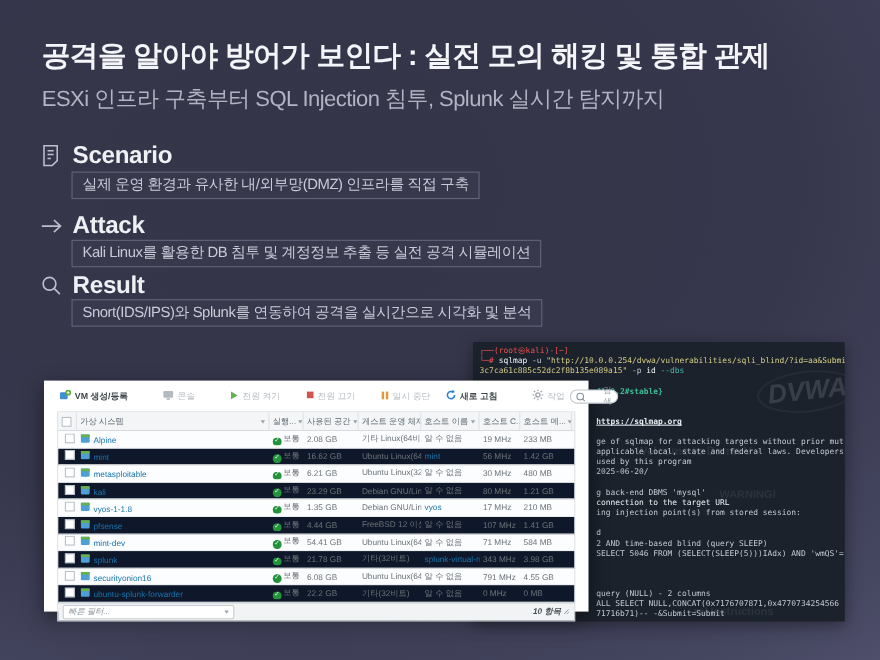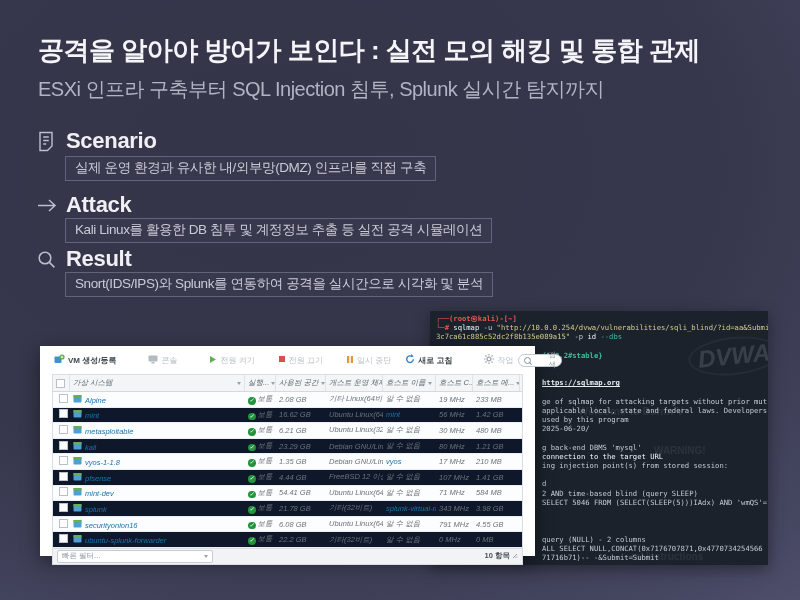--- a/index.html
+++ b/index.html
@@ -20,21 +20,21 @@
   }
   
   .terminal{
     position:absolute;left:430px;top:311px;width:338px;height:254px;
     background:#1b222c;box-shadow:0 4px 14px rgba(0,0,0,.4);
     font-family:"DejaVu Sans Mono",monospace;font-size:7.2px;color:#c2cad2;
     padding:3px 0 0 6px;box-sizing:border-box;overflow:hidden;
   }
   .tl{height:9.2px;line-height:9.2px;white-space:pre;overflow:hidden;}
   .t-indent{padding-left:106px;}
-  .c-red{color:#ef5350;font-weight:bold;margin-top:35px;}
+  .c-red{color:#ef5350;font-weight:normal;margin-top:35px;}
   .c-yellow{color:#d6ce8b;}
   .c-teal{color:#49b8ae;}
   .c-green{color:#3fbd95;font-weight:bold;}
   .c-boldwhite{color:#f0f5f7;font-weight:normal;margin-top:28px;}
   .c-link{color:#e6ecf0;font-weight:bold;text-decoration:underline;}
   .wm{position:absolute;color:#fff;font-family:"Liberation Sans",sans-serif;pointer-events:none;}
   .wm-logo{right:-12px;top:26px;font-size:24px;font-weight:800;font-style:italic;opacity:.13;
     border:2px solid rgba(255,255,255,.35);border-radius:50%;padding:3px 8px;transform:rotate(-6deg);}
   .wm-t1{left:148px;top:94px;font-size:11px;font-weight:700;opacity:.07;}
   .wm-t2{left:224px;top:134px;font-size:10px;font-weight:700;opacity:.07;}
@@ -48,33 +48,33 @@
   .tb-item{display:flex;align-items:center;gap:3px;white-space:nowrap;cursor:pointer;}
   .tb-item.disabled{color:#b9bfc4;cursor:default;padding-left:18px;}
   .tb-item.enabled{color:#3f474c;font-weight:bold;}
   .tb-sep{width:1px;height:10px;background:#d9dde1;margin:0 2px;}
   .vm-search{margin-left:auto;width:66px;height:13px;border:1px solid #c4c9cf;border-radius:7px;
     display:flex;align-items:center;gap:17px;padding:0 5px;box-sizing:border-box;background:#fff;}
   .vm-search .ph{font-size:7.5px;color:#9aa3ab;}
   .mag{width:5px;height:5px;border:1px solid #8a939b;border-radius:50%;position:relative;flex:none;}
   .mag::after{content:"";position:absolute;width:3px;height:1px;background:#8a939b;left:4px;top:5px;transform:rotate(45deg);}
   .vm-table{position:absolute;left:12px;right:12px;top:28px;border:1px solid #d9dee2;}
-  .vrow,.vhead{display:grid;grid-template-columns:17px 175px 31px 50px 57px 53px 37px 47px;align-items:center;font-style:italic;}
+  .vrow,.vhead{display:grid;grid-template-columns:17px 175px 31px 50px 57px 53px 37px 47px;align-items:center;}
   .vhead{height:16px;background:#f3f5f6;border-bottom:1px solid #d4d9dd;color:#5d6a74;font-size:7.5px;}
   .vhead .hc{display:flex;align-items:center;justify-content:space-between;padding:0 3px;border-right:1px solid #dfe3e7;height:100%;box-sizing:border-box;overflow:hidden;white-space:nowrap;}
   .caret{border-left:2.5px solid transparent;border-right:2.5px solid transparent;border-top:3px solid #98a1a8;flex:none;margin-left:2px;}
   .vrow{height:14.6px;border-bottom:1px solid #eceff1;font-size:7.5px;color:#6b7379;background:#0f172a;}
   .vrow:nth-child(odd){background:#fcfdfe;}
   .vrow>div{padding-left:3px;white-space:nowrap;overflow:hidden;}
   .cb{width:7px;height:7px;border:1px solid #b9c0c7;background:#fff;display:inline-block;margin-left:3px;}
   .c-namecell{display:flex;align-items:flex-end;gap:3px;}
   .vlink{color:#1874ad;text-decoration:none;cursor:pointer;}
   .okc{display:inline-block;width:7.5px;height:7.5px;border-radius:50%;background:#23933c;color:#fff;
     font-size:6px;line-height:7.5px;text-align:center;margin-right:2px;vertical-align:-1px;}
-  .vm-footer{height:15px;background:#f1f3f4;border-top:1px solid #d9dee2;display:flex;align-items:center;justify-content:space-between;padding:0 4px;}
+  .vm-footer{height:15px;background:#f1f3f4;border-top:1px solid #d9dee2;display:flex;align-items:center;justify-content:space-between;padding:0 4px;font-style:italic;}
   .qfilter{width:146px;height:11px;border:1px solid #c6ccd2;background:#fff;border-radius:2px;
     display:flex;align-items:center;justify-content:space-between;padding:0 4px;font-size:7.5px;color:#8a939b;}
   .count{font-size:7.5px;font-weight:bold;color:#4a5258;display:flex;align-items:center;gap:2px;}
 </style>
 </head>
 <body>
 
 <div class="slide">
 
   <div class="title">공격을 알아야 방어가 보인다 : 실전 모의 해킹 및 통합 관제</div>

